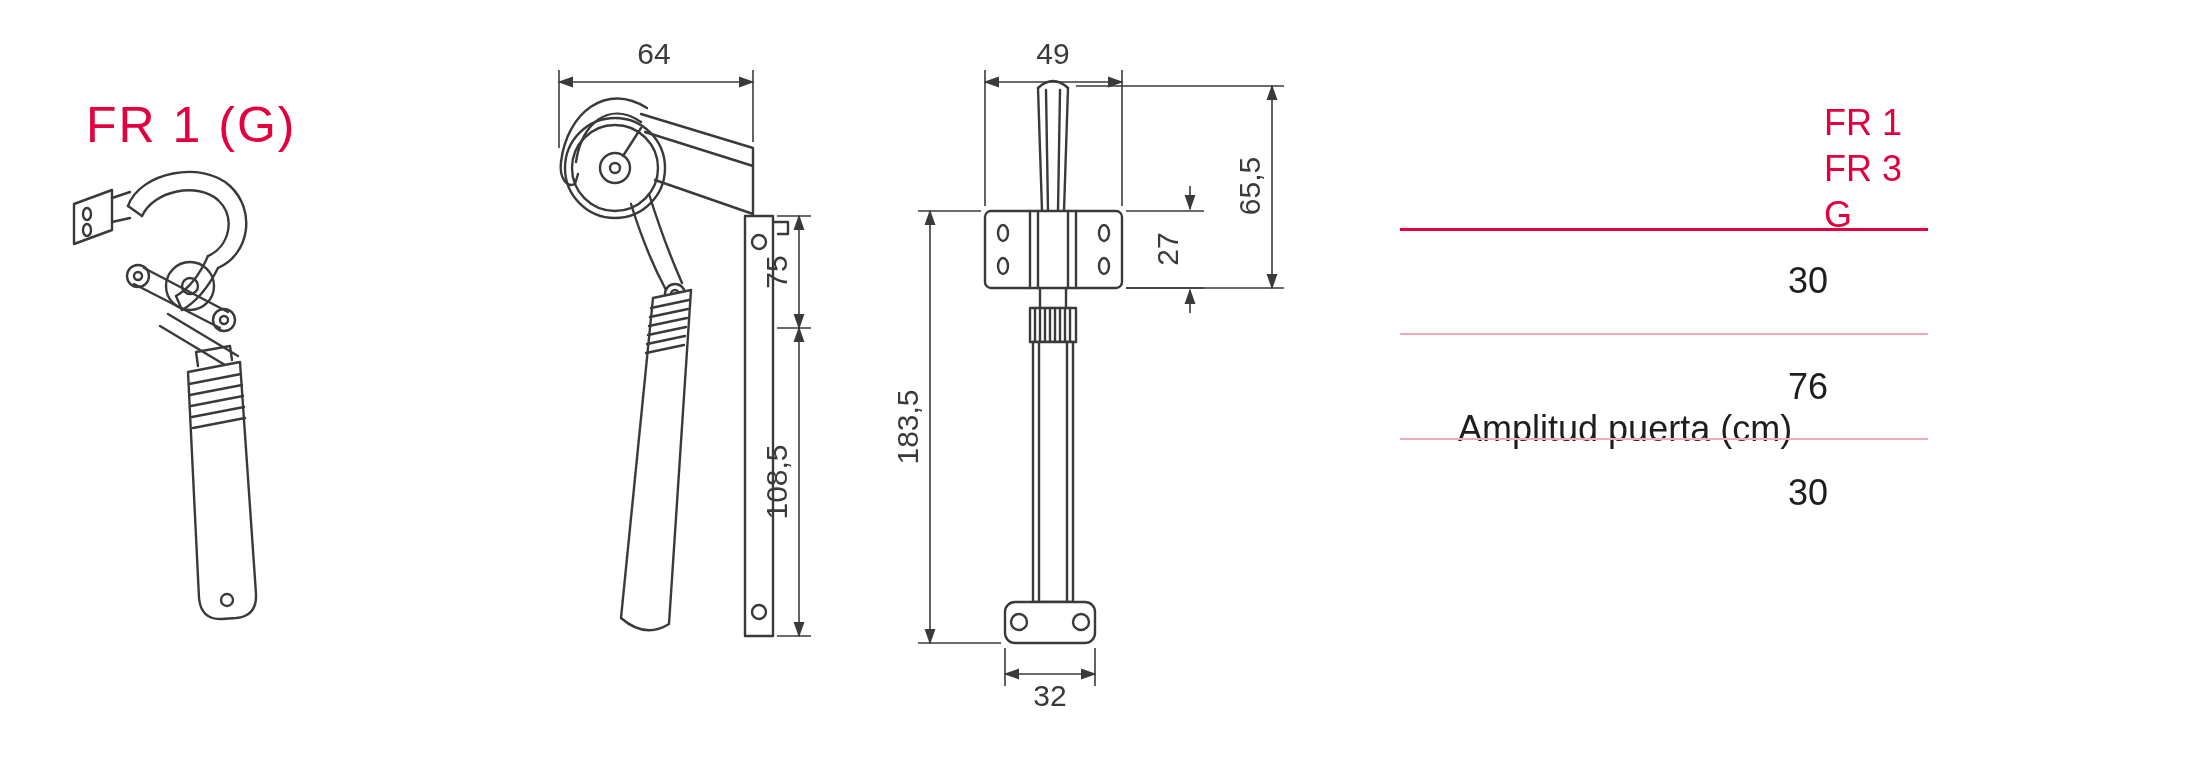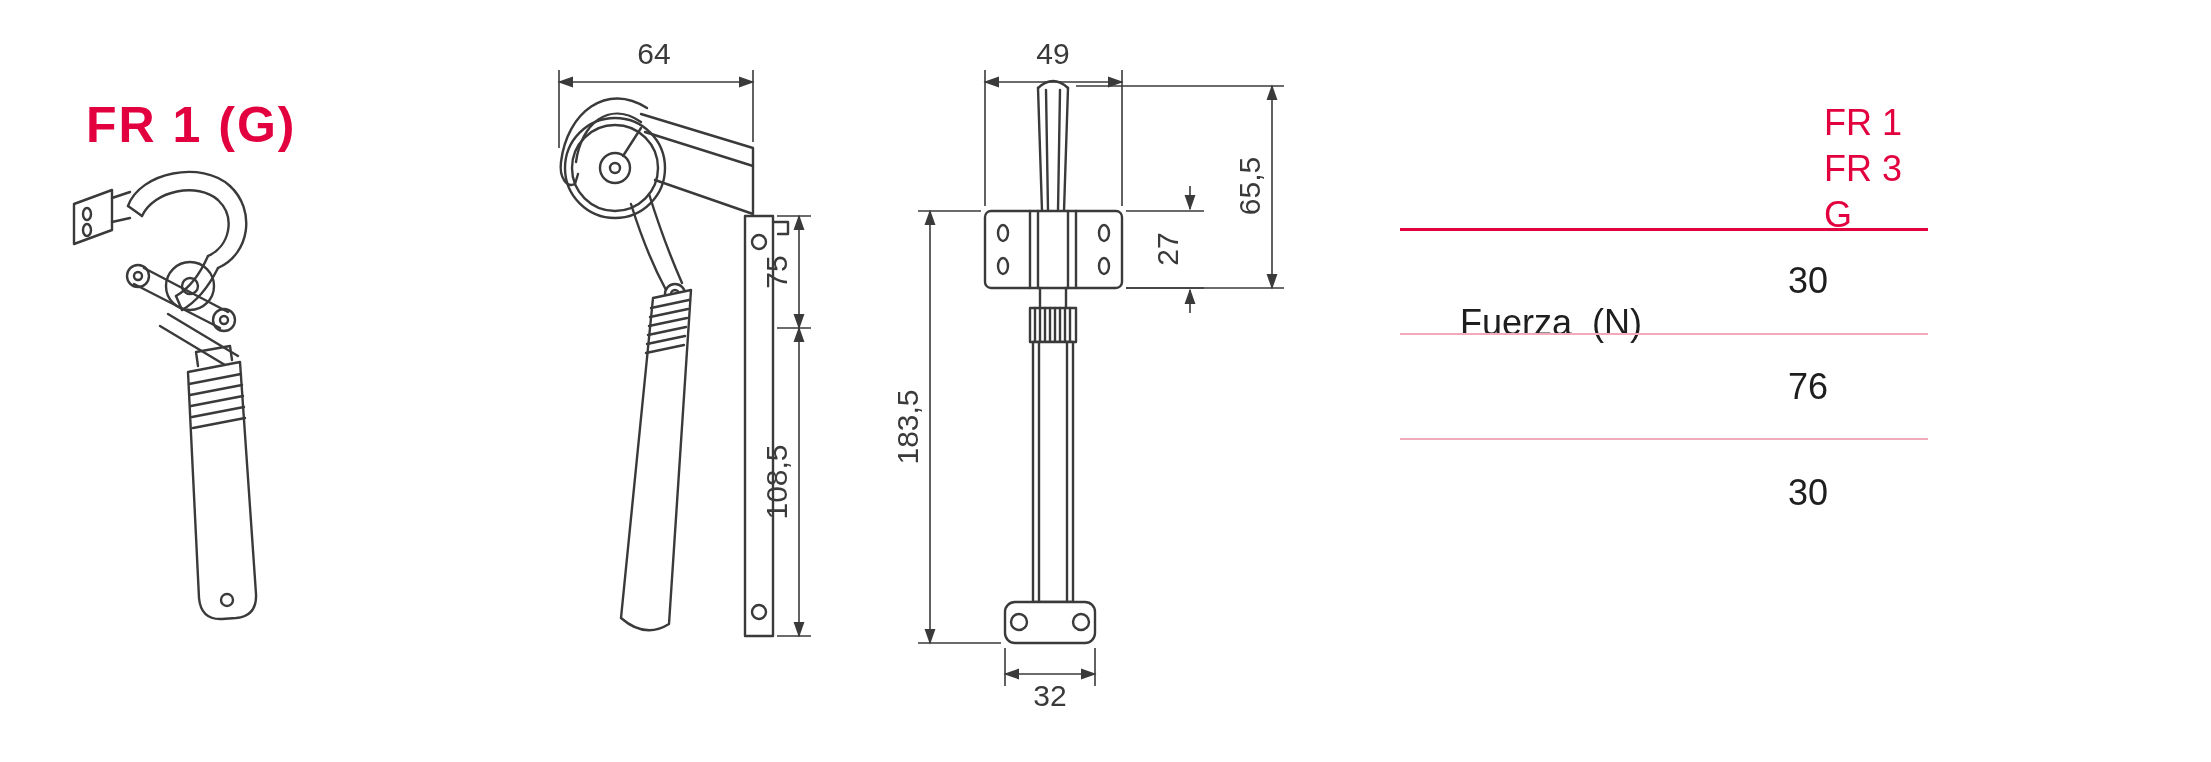--- a/index.html
+++ b/index.html
@@ -2,21 +2,21 @@
 <html><head>
 <meta charset="utf-8">
 <style>
   * { margin:0; padding:0; box-sizing:border-box; }
   html,body { background:#ffffff; }
   body { font-family:"Liberation Sans", sans-serif; }
   .page { position:relative; width:2211px; height:762px; background:#ffffff; overflow:hidden; }
 
   .product-title {
     position:absolute; left:86px; top:96px;
-    font-size:50px; letter-spacing:2px; color:#e3003e; font-weight:700;
+    font-size:50px; letter-spacing:2px; color:#e3003e; font-weight:400;
     white-space:pre;
   }
 
   .drawing { position:absolute; }
   .drawing .ol path, .drawing .ol rect, .drawing .ol circle, .drawing .ol ellipse {
     fill:none; stroke:#3a3a3a; stroke-width:2.4;
     stroke-linecap:round; stroke-linejoin:round;
   }
   .drawing .dim path { fill:none; stroke:#3a3a3a; stroke-width:1.6; }
   .drawing text {
@@ -206,26 +206,26 @@
   </svg>
 
   <div class="spec-table">
     <div class="spec-header">
       <div>FR 1</div>
       <div>FR 3 G</div>
     </div>
     <div class="rule rule-strong"></div>
 
     <div class="spec-row row1">
-      <span class="label">Fuerza  (N)</span>
       <span class="value">30</span>
     </div>
     <div class="rule rule-light-1"></div>
 
     <div class="spec-row row2">
+      <span class="label">Amplitud puerta (cm)</span>
       <span class="value">76</span>
     </div>
     <div class="rule rule-light-2"></div>
 
     <div class="spec-row row3">
       <span class="value">30</span>
     </div>
   </div>
 
 </div>

